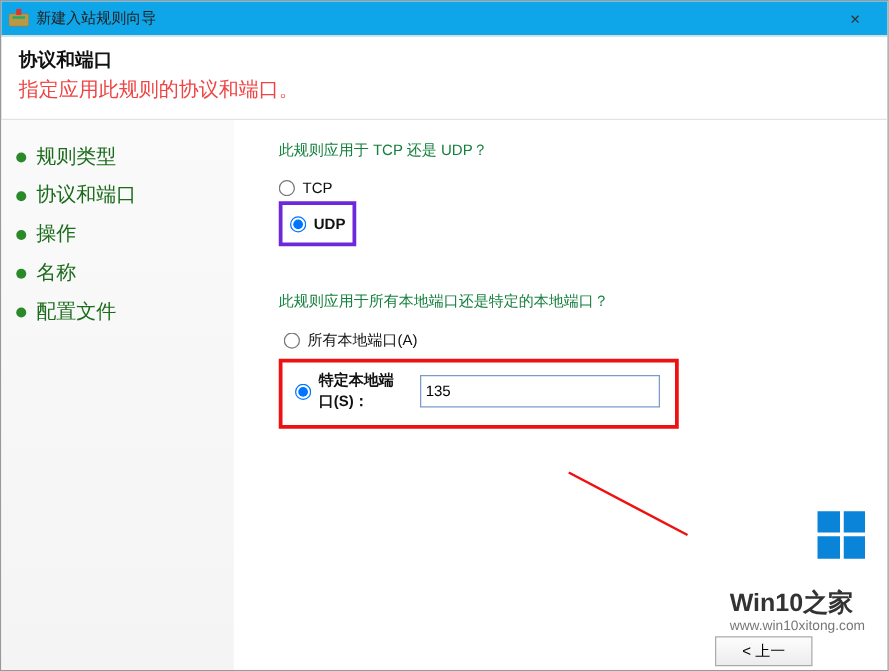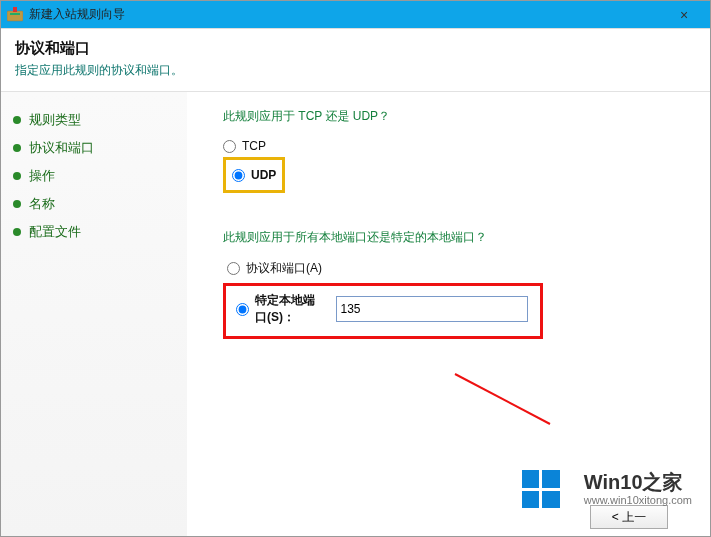--- a/index.html
+++ b/index.html
@@ -30,77 +30,78 @@
   .titlebar .close {
     width: 40px; text-align: center;
     font-size: 14px; color: #333;
     cursor: pointer;
   }
   .header {
     padding: 10px 14px 12px 14px;
     border-bottom: 1px solid #e2e2e2;
   }
   .header h1 { font-size: 15px; font-weight: bold; color: #111; margin-bottom: 4px; }
-  .header .sub { font-size: 12px; color: #0f766e; }
+  .header .sub { font-size: 16px; color: #ef4444; }
   .body { display: flex; height: calc(100% - 28px - 60px); }
   .sidebar {
     width: 186px;
     padding: 12px 10px 0 12px;
     background: linear-gradient(to bottom, #fafafa, #f4f4f4);
   }
   .sidebar .steps-title { font-weight: bold; font-size: 12px; margin-bottom: 10px; }
   .step-item {
     display: flex; align-items: center;
     margin: 4px 0; padding: 3px 0;
-    color: #1a6b1a; font-size: 13px;
+    color: #1a6b1a; font-size: 16px;
     cursor: pointer;
   }
   .step-item .bullet { width: 8px; height: 8px; background: #2a8a2a; border-radius: 50%; margin-right: 8px; flex-shrink:0; }
   .step-item.active .bullet { background: #2a8a2a; }
   .content { flex: 1; padding: 16px 30px 0 36px; position: relative; }
   .q { font-size: 12px; color: #15803d; margin-bottom: 14px; }
   .radio-row { display: flex; align-items: center; margin: 4px 0; color: #111; }
   .radio-row input[type=radio] { margin-right: 6px; }
   .radio-row label { font-size: 12px; }
   .radio-row.bold label { font-weight: bold; }
-  .hl-red { border: 3px solid #eab308; padding: 4px 6px; display: inline-flex; }
+  .hl-red { border: 3px solid #6d28d9; padding: 4px 6px; display: inline-flex; }
   .section2 { margin-top: 36px; }
   .port-block {
     border: 3px solid #e11;
     padding: 6px 12px 10px 10px;
     margin-top: 6px;
     width: 320px;
   }
   .port-row { display: flex; align-items: center; }
   .port-input {
     height: 20px; font-size: 12px;
     padding: 12px 4px; border: 1px solid #7a9ac9;
     width: 270px;
     margin-left: 16px;
   }
   .example { font-size: 12px; color: #333; margin-left: 200px; margin-top: 4px; }
   .footer {
     position: absolute;
     bottom: 10px; left: 0; right: 0;
     display: flex; justify-content: flex-end;
-    padding-right: 42px;
+    padding-right: 60px;
     gap: 6px;
   }
   .btn {
     min-width: 78px; height: 24px;
     font-size: 12px;
     border: 1px solid #aaa;
     background: linear-gradient(#fdfdfd,#ececec);
     cursor: pointer;
     padding: 0 10px;
   }
   .watermark {
     position: absolute; right: 18px; bottom: 28px;
-    display: flex; align-items: flex-start; gap: 24px;
+    display: flex; align-items: flex-end; gap: 24px;
     color: #444;
+    flex-direction: column;
   }
   .watermark .logo {
     width: 38px; height: 38px;
     display: grid; grid-template-columns: 1fr 1fr; grid-template-rows: 1fr 1fr; gap: 3px;
   }
   .watermark .logo div { background: #0a84d8; }
   .watermark .txt { line-height: 1.2; }
   .watermark .txt .big { font-size: 20px; font-weight: bold; color: #333; }
   .watermark .txt .small { font-size: 11px; color: #777; }
   .arrow {
@@ -166,21 +167,21 @@
         <input type="radio" name="proto" checked="" style="">
         <label>UDP</label>
       </div>
     </div>
 
     <div class="section2">
       <div class="q">此规则应用于所有本地端口还是特定的本地端口？</div>
 
       <div class="radio-row" style="margin-left:4px;">
         <input type="radio" name="portscope" style="">
-        <label>协议和端口(A)</label>
+        <label>所有本地端口(A)</label>
       </div>
 
       <div class="port-block">
         <div class="port-row">
           <div class="radio-row bold" style="margin:0;">
             <input type="radio" name="portscope" checked="" style="">
             <label>特定本地端口(S)：</label>
           </div>
           <input class="port-input" type="text" value="135" style="">
         </div>

